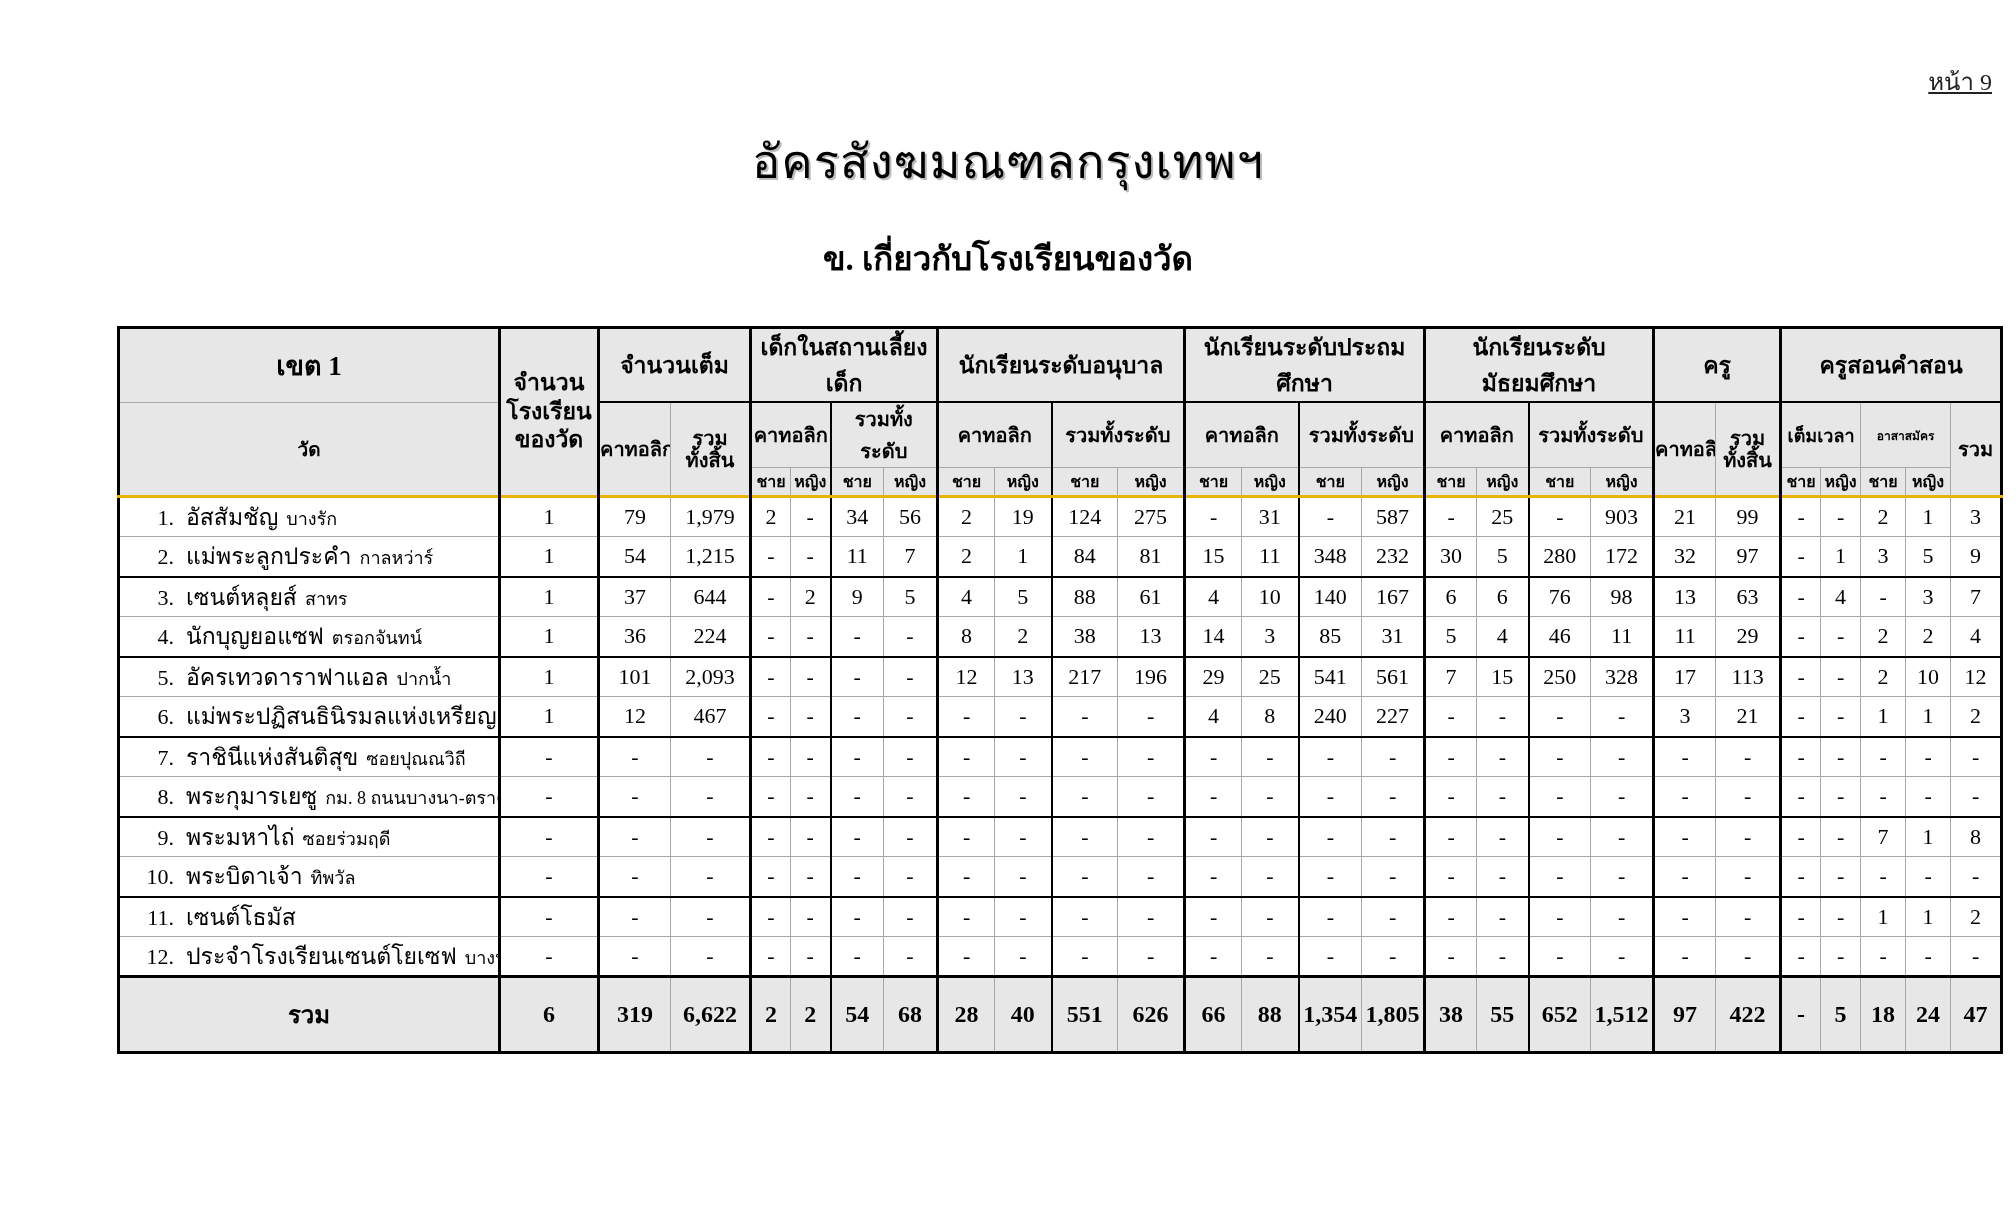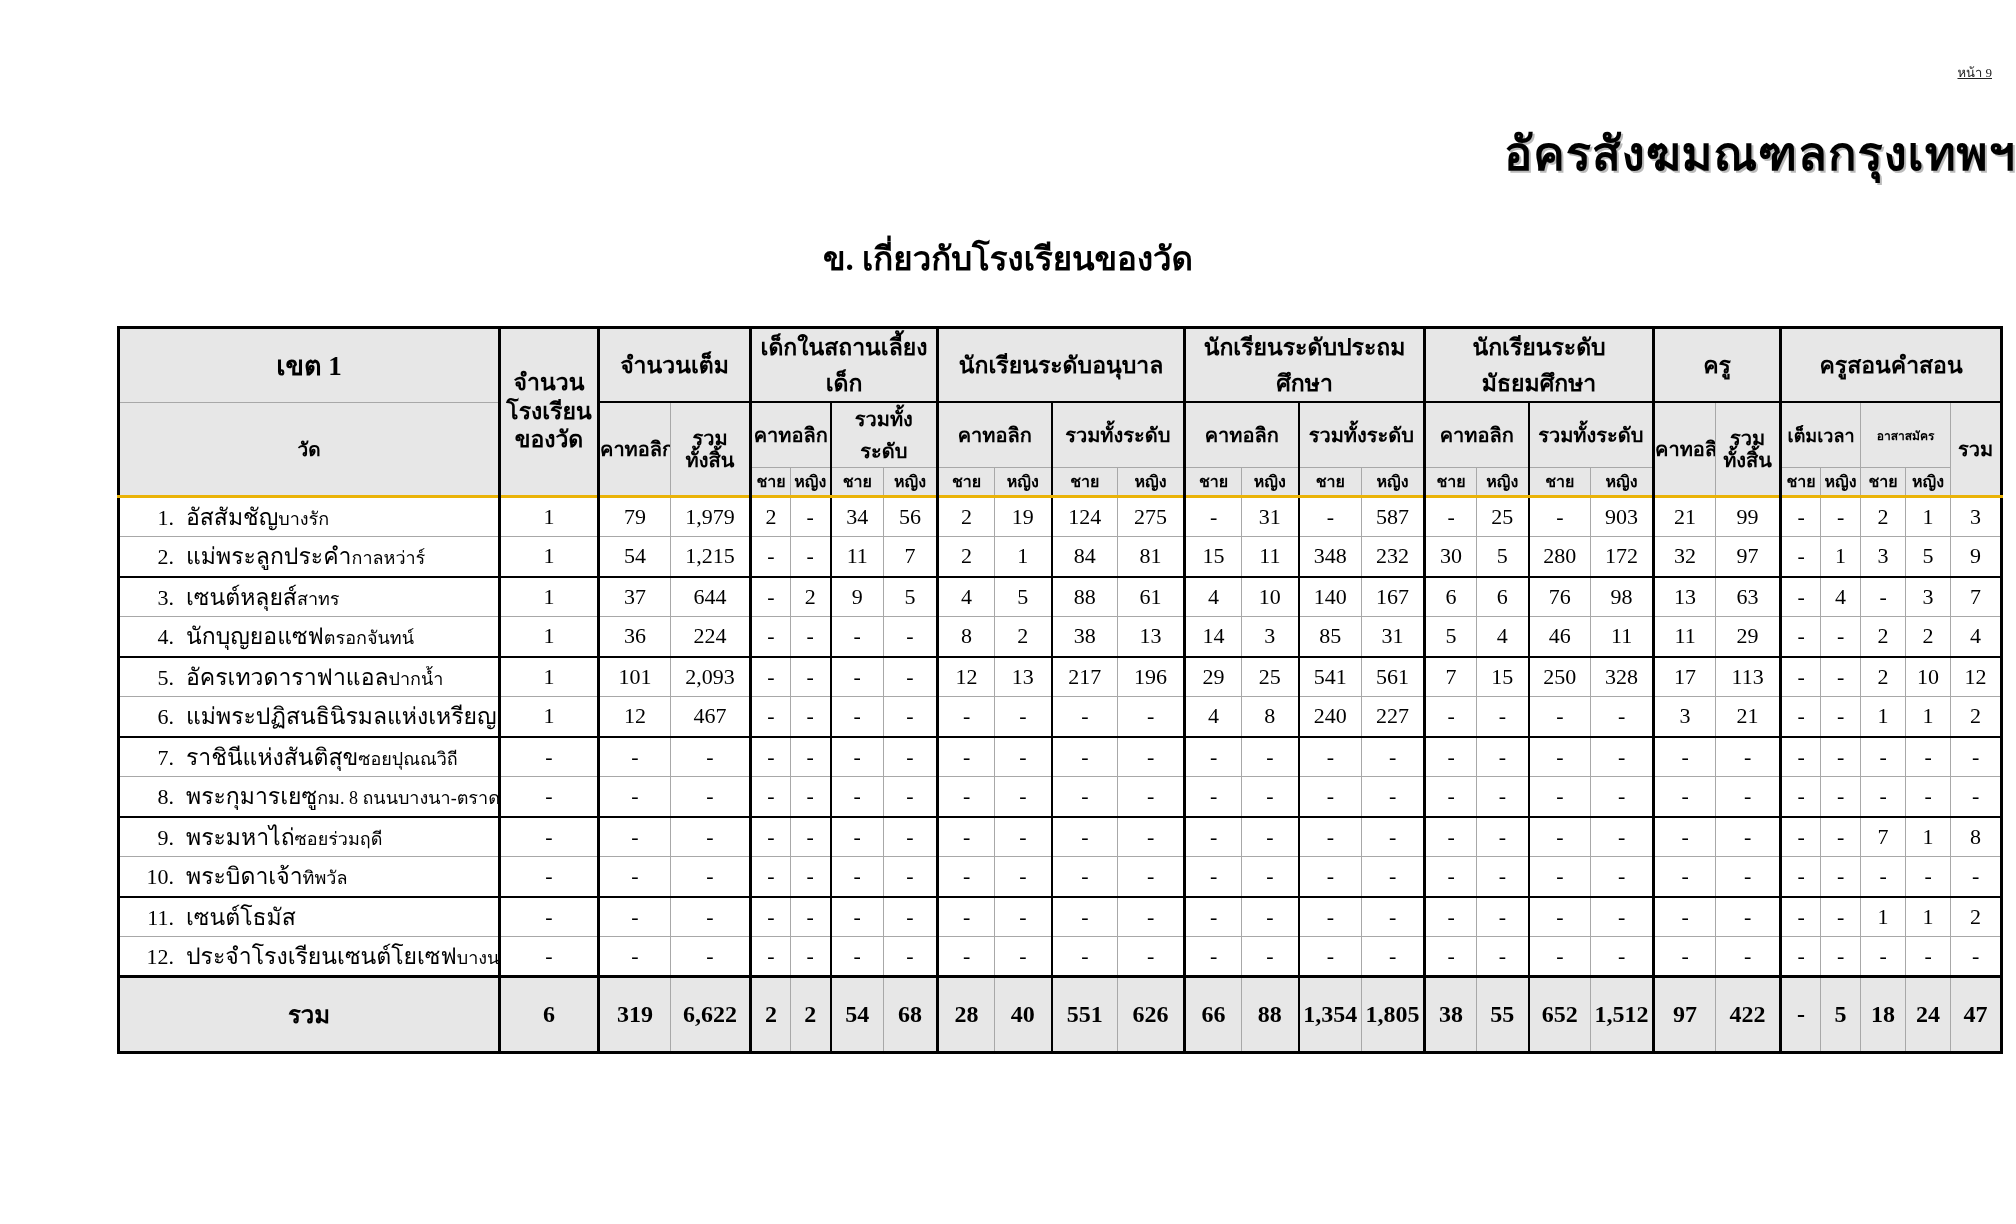--- a/index.html
+++ b/index.html
@@ -4,25 +4,25 @@
 <style>
   * { box-sizing: border-box; }
   html,body { margin:0; padding:0; }
   body {
     width:2016px; height:1224px; position:relative;
     background:#ffffff; color:#000;
     font-family:"Liberation Serif", "DejaVu Serif", serif;
   }
   .page-label {
     position:absolute; top:62px; right:24px;
-    font-size:13px; text-decoration:underline; color:#222;
+    font-size:24px; text-decoration:underline; color:#222;
   }
   .title {
-    position:absolute; top:116px; left:0; width:100%;
-    text-align:right; font-size:47px; font-weight:bold; letter-spacing:1px;
+    position:absolute; top:124px; left:0; width:100%;
+    text-align:center; font-size:47px; font-weight:normal; letter-spacing:1px;
     text-shadow:2px 2px 0 #bbb;
   }
   .subtitle {
     position:absolute; top:232px; left:0; width:100%;
     text-align:center; font-size:33px; font-weight:bold;
   }
   table.main {
     position:absolute; left:117px; top:326px; width:1883px;
     border-collapse:collapse; table-layout:fixed;
     border:3px solid #000;
@@ -42,21 +42,21 @@
   th.span3 span, th.span2 span { display:block; }
   th.span2 { font-size:19px; line-height:1.1; }
   td { height:40px; }
   .g3 { border-left:3px solid #000 !important; }
   .g2 { border-left:2px solid #000 !important; }
   tbody tr.thick > td { border-bottom:2px solid #000; }
   tbody tr > td { border-bottom:1px solid #a8a8a8; }
   td.name-td { text-align:left; padding-left:6px; white-space:nowrap; border-left:none; }
   .row-no { display:inline-block; width:48px; text-align:right; margin-right:12px; font-size:22px; }
   .t-main { font-size:23px; }
-  .t-loc  { font-size:18px; }
+  .t-loc  { font-size:18px; margin-left:8px; }
   tr.total-row > td {
     background:#e7e7e7; font-weight:bold; height:76px;
     border-top:3px solid #000; font-size:24px;
   }
   tr.total-row > td.name-td { text-align:center; padding-left:0; }
 </style>
 </head>
 <body>
 
 <div class="page-label">หน้า 9</div>

